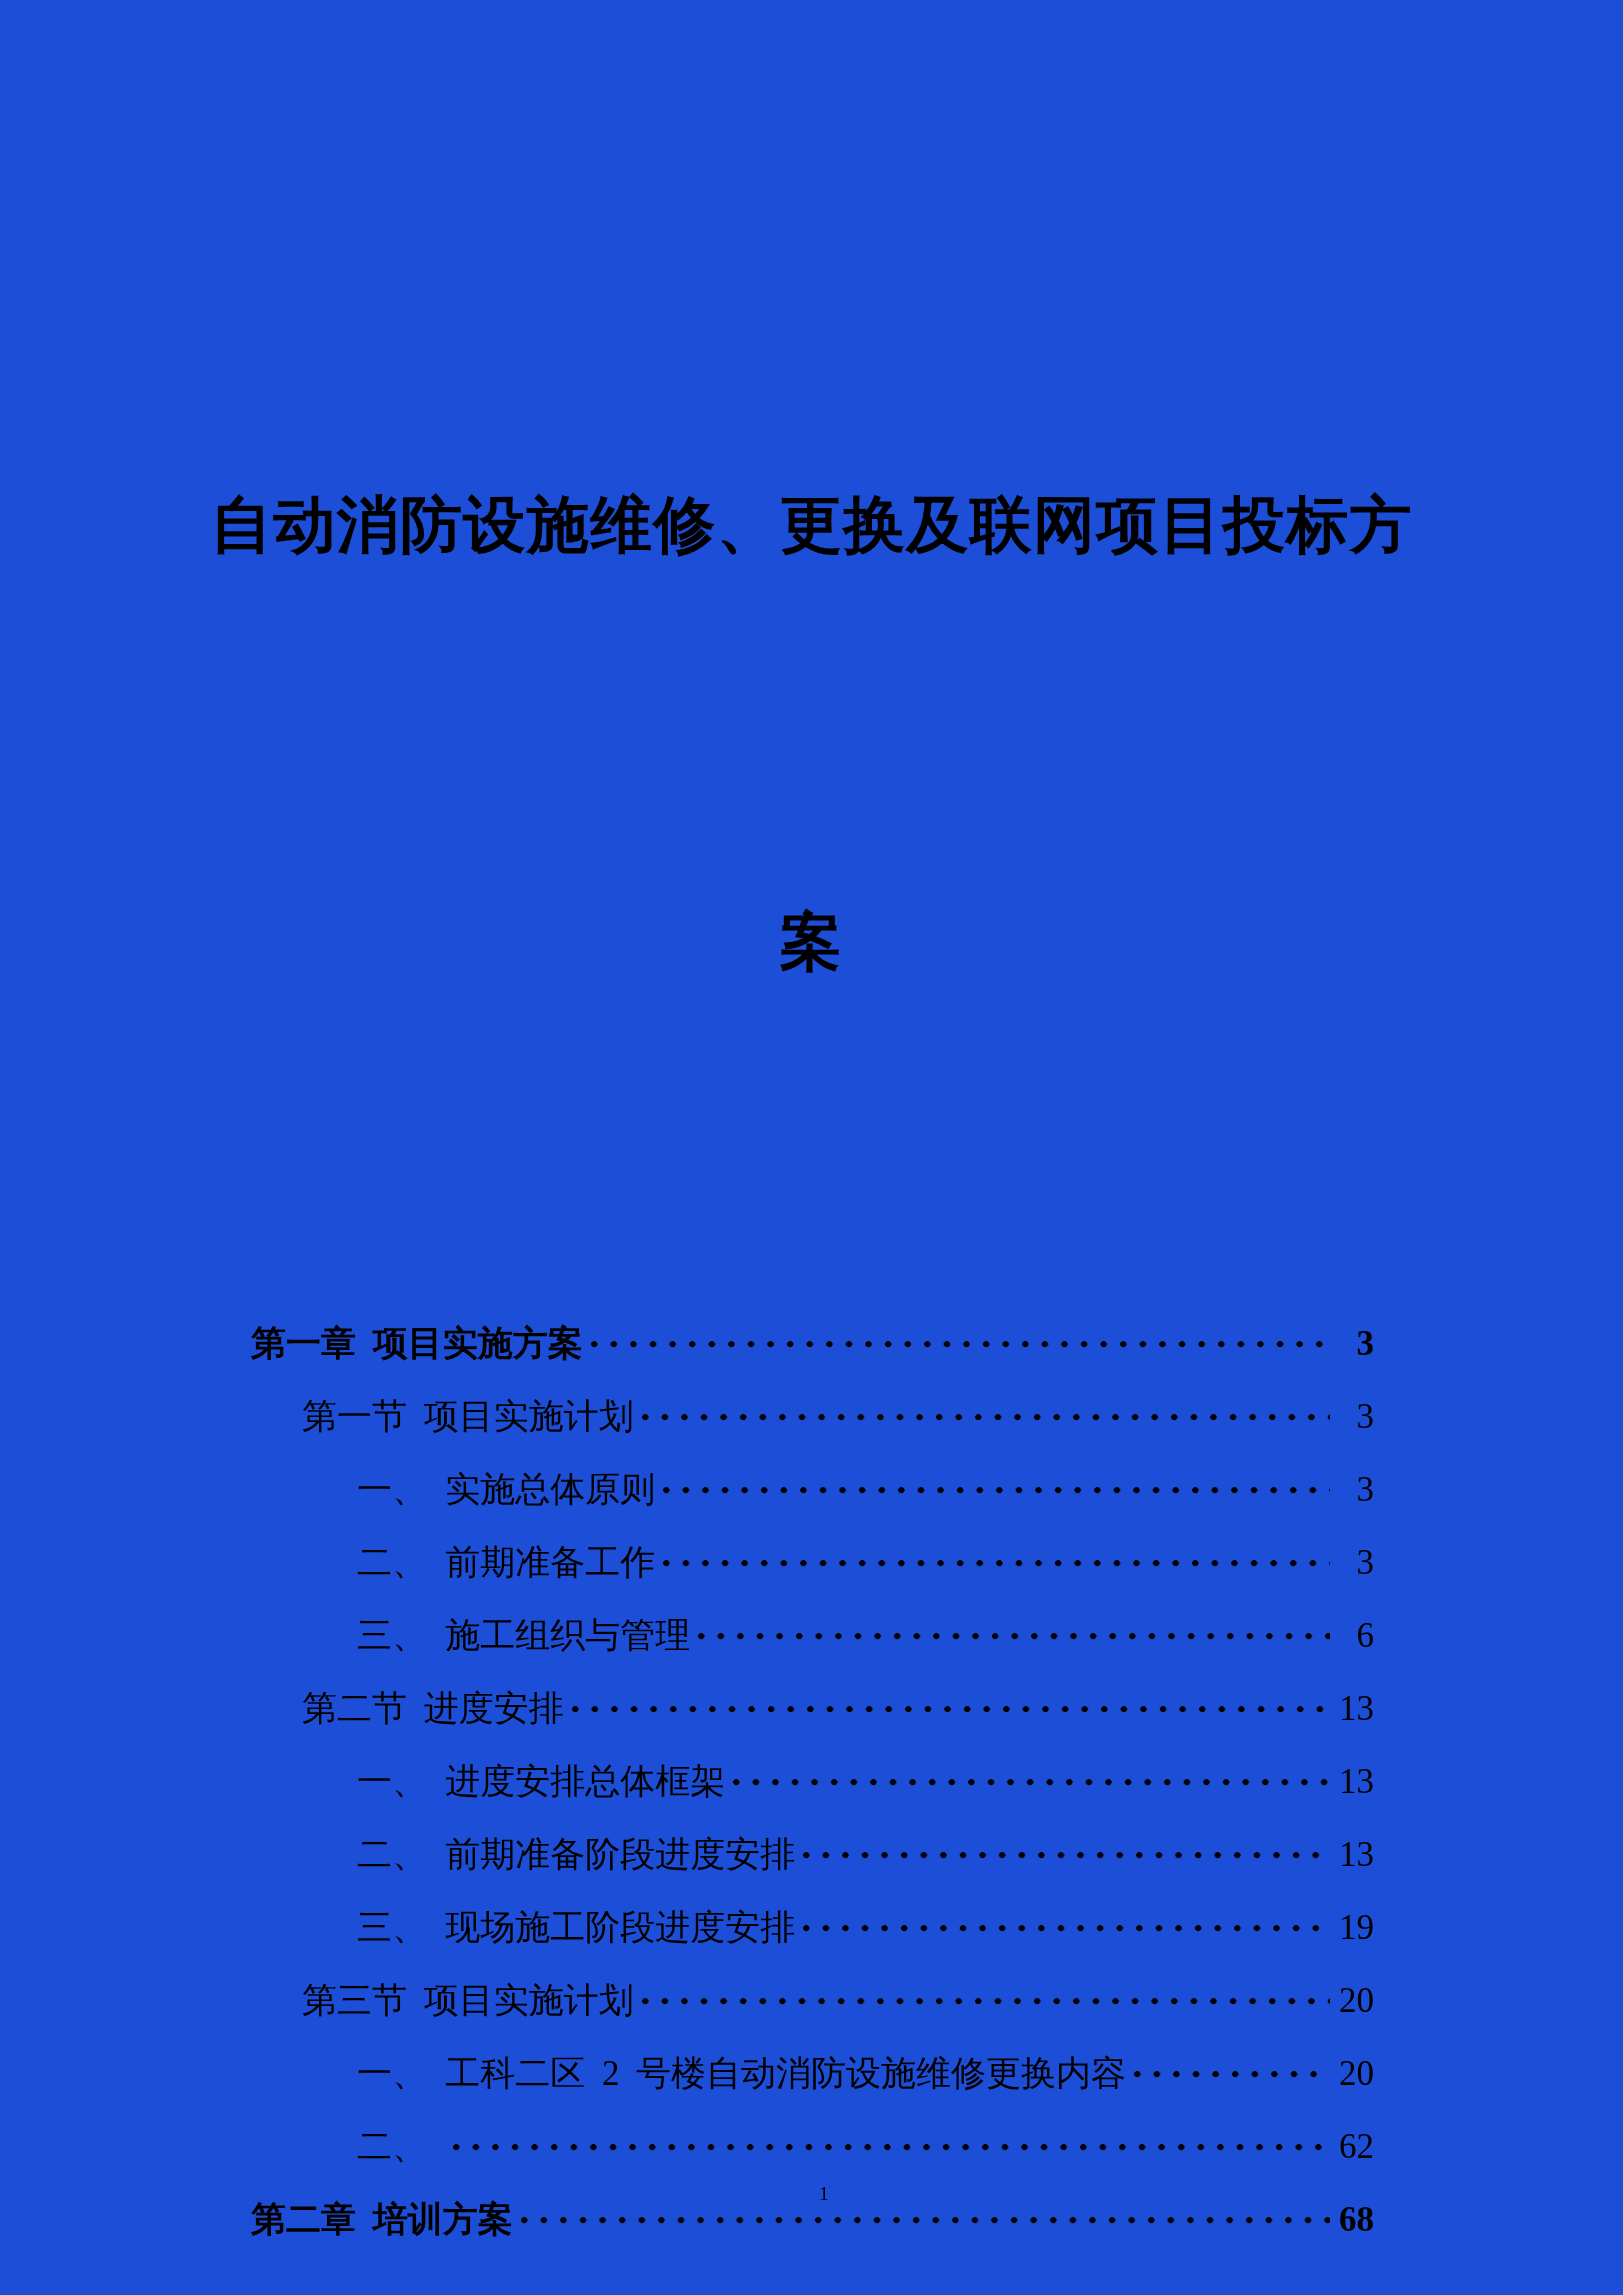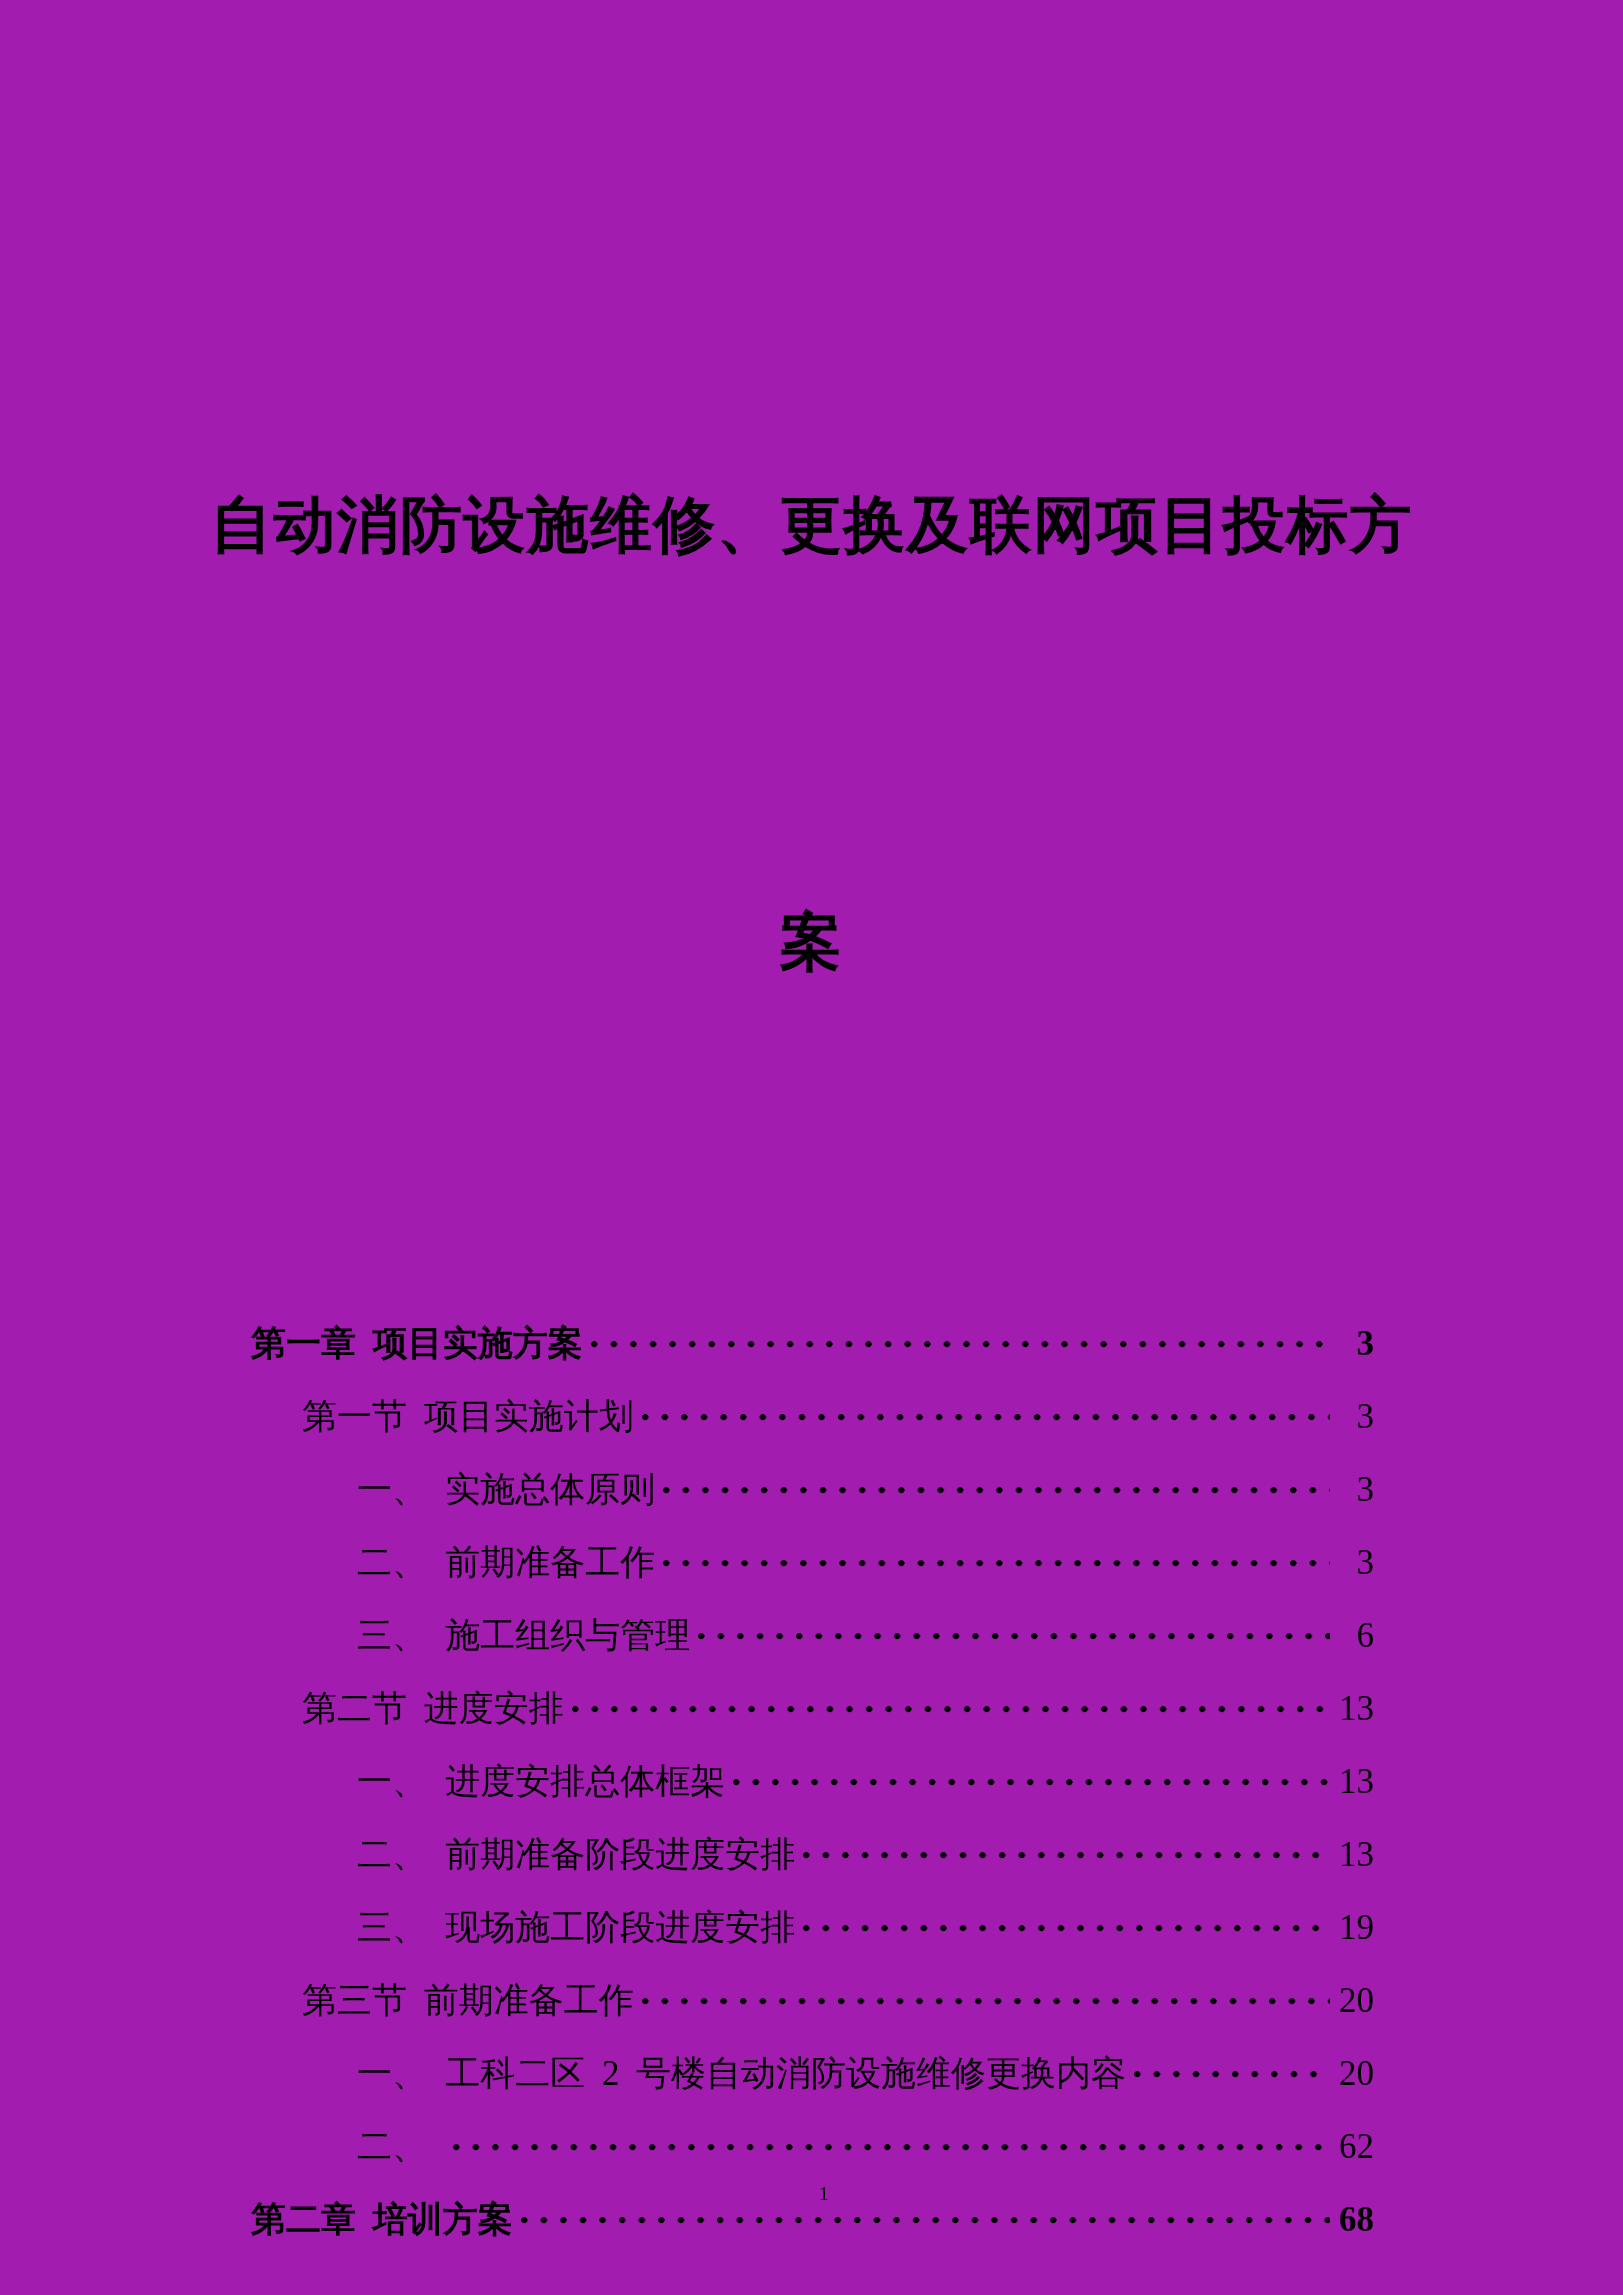--- a/index.html
+++ b/index.html
@@ -5,21 +5,21 @@
   html, body {
     margin: 0;
     padding: 0;
     background: #ffffff;
   }
   .page {
     position: relative;
     width: 1623px;
     height: 2295px;
     margin: 0 auto;
-    background: #a21caf;
+    background: #1d4ed8;
     color: #000000;
     font-family: "Liberation Serif", "DejaVu Serif", serif;
     overflow: hidden;
   }
   .doc-title {
     margin-top: 178px;
     text-align: center;
     font-size: 62px;
     line-height: 139px;
     font-weight: bold;
@@ -94,21 +94,21 @@
   <div class="toc" id="toc">
       <div class="toc-row lvl1"><span class="toc-label">第一章 项目实施方案</span><div class="dot-leader"></div><span class="toc-page">3</span></div>
       <div class="toc-row lvl2"><span class="toc-label">第一节 项目实施计划</span><div class="dot-leader"></div><span class="toc-page">3</span></div>
       <div class="toc-row lvl3"><span class="toc-num">一、</span><span class="toc-label">实施总体原则</span><div class="dot-leader"></div><span class="toc-page">3</span></div>
       <div class="toc-row lvl3"><span class="toc-num">二、</span><span class="toc-label">前期准备工作</span><div class="dot-leader"></div><span class="toc-page">3</span></div>
       <div class="toc-row lvl3"><span class="toc-num">三、</span><span class="toc-label">施工组织与管理</span><div class="dot-leader"></div><span class="toc-page">6</span></div>
       <div class="toc-row lvl2"><span class="toc-label">第二节 进度安排</span><div class="dot-leader"></div><span class="toc-page">13</span></div>
       <div class="toc-row lvl3"><span class="toc-num">一、</span><span class="toc-label">进度安排总体框架</span><div class="dot-leader"></div><span class="toc-page">13</span></div>
       <div class="toc-row lvl3"><span class="toc-num">二、</span><span class="toc-label">前期准备阶段进度安排</span><div class="dot-leader"></div><span class="toc-page">13</span></div>
       <div class="toc-row lvl3"><span class="toc-num">三、</span><span class="toc-label">现场施工阶段进度安排</span><div class="dot-leader"></div><span class="toc-page">19</span></div>
-      <div class="toc-row lvl2"><span class="toc-label">第三节 前期准备工作</span><div class="dot-leader"></div><span class="toc-page">20</span></div>
+      <div class="toc-row lvl2"><span class="toc-label">第三节 项目实施计划</span><div class="dot-leader"></div><span class="toc-page">20</span></div>
       <div class="toc-row lvl3"><span class="toc-num">一、</span><span class="toc-label">工科二区 2 号楼自动消防设施维修更换内容</span><div class="dot-leader"></div><span class="toc-page">20</span></div>
       <div class="toc-row lvl3"><span class="toc-num">二、</span><div class="dot-leader"></div><span class="toc-page">62</span></div>
       <div class="toc-row lvl1 chapter-gap"><span class="toc-label">第二章 培训方案</span><div class="dot-leader"></div><span class="toc-page">68</span></div>
     </div>
 
   <div class="footer">
     <span>1</span>
   </div>
 
 </div>

